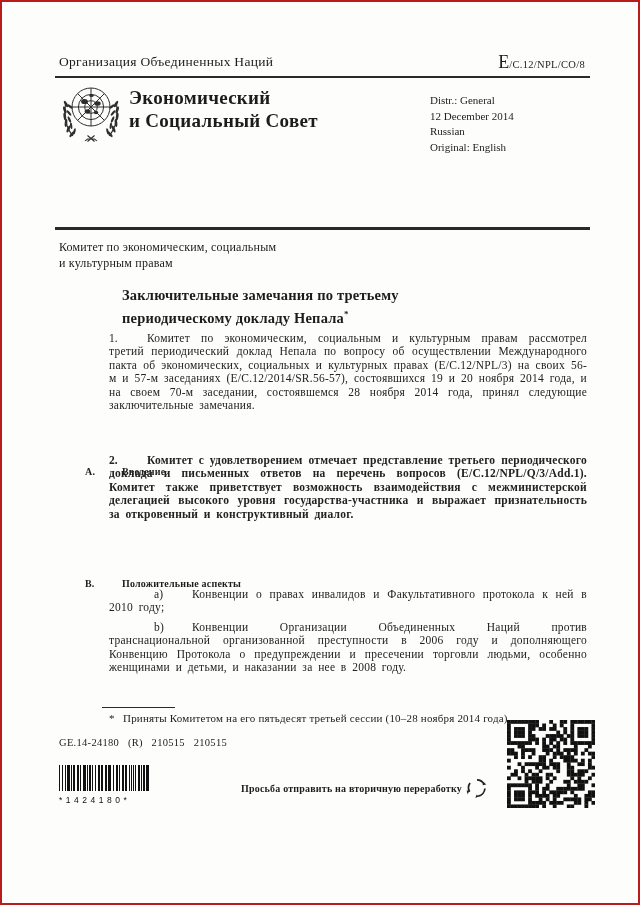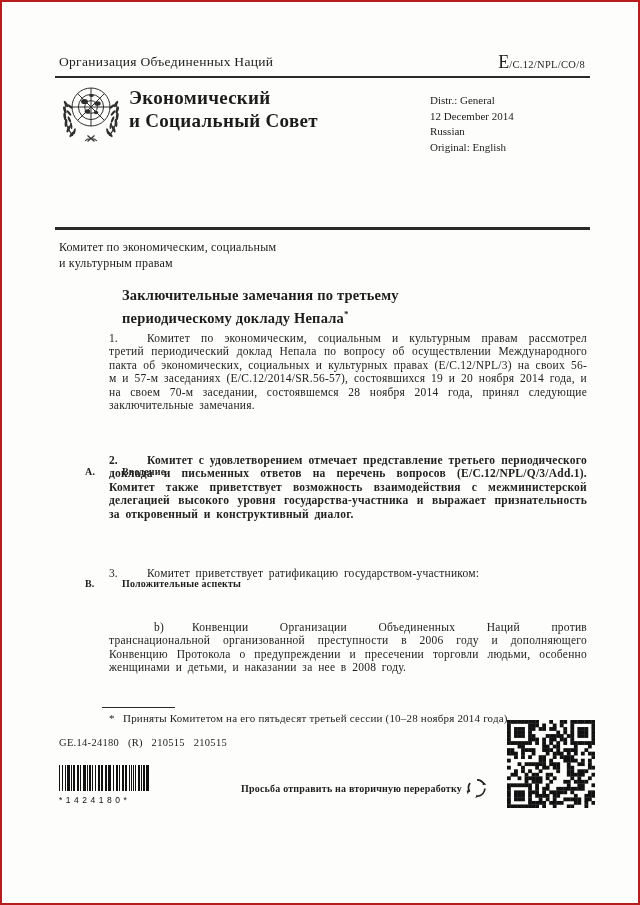--- a/index.html
+++ b/index.html
@@ -133,22 +133,22 @@
   </div>
 
   <div class="abs body-text para p1"><span class="pnum">1.</span><span>Комитет по экономическим, социальным и культурным правам рассмотрел третий периодический доклад Непала по вопросу об осуществлении Международного пакта об экономических, социальных и культурных правах (E/C.12/NPL/3) на своих 56-м и 57-м заседаниях (E/C.12/2014/SR.56-57), состоявшихся 19 и 20 ноября 2014 года, и на своем 70-м заседании, состоявшемся 28 ноября 2014 года, принял следующие заключительные замечания.</span></div>
 
   <div class="abs sec-head sec-a"><span class="sec-letter">A.</span><span>Введение</span></div>
 
   <div class="abs body-text para p2"><span class="pnum">2.</span><span>Комитет с удовлетворением отмечает представление третьего периодического доклада и письменных ответов на перечень вопросов (E/C.12/NPL/Q/3/Add.1). Комитет также приветствует возможность взаимодействия с межминистерской делегацией высокого уровня государства-участника и выражает признательность за откровенный и конструктивный диалог.</span></div>
 
   <div class="abs sec-head sec-b"><span class="sec-letter">B.</span><span>Положительные аспекты</span></div>
 
-  <div class="abs body-text para p3"><span class="pnum">3.</span><span>Комитет приветствует ратификацию государством-участником:</span></div>
-
+
+  <div class="abs body-text item item-a"><span class="ilabel">а)</span><span>Конвенции о правах инвалидов и Факультативного протокола к ней в 2010 году;</span></div>
 
   <div class="abs body-text item item-b"><span class="ilabel">b)</span><span>Конвенции Организации Объединенных Наций против транснациональной организованной преступности в 2006 году и дополняющего Конвенцию Протокола о предупреждении и пресечении торговли людьми, особенно женщинами и детьми, и наказании за нее в 2008 году.</span></div>
 
   <div class="abs rule fn-rule"></div>
   <div class="abs footnote"><span class="fn-marker">*</span><span>Приняты Комитетом на его пятьдесят третьей сессии (10–28 ноября 2014 года).</span></div>
 
   <div class="abs ge-line">GE.14-24180   (R)   210515   210515</div>
 
   <div class="abs barcode-wrap">
     <svg id="barcode-svg" width="92" height="26">

